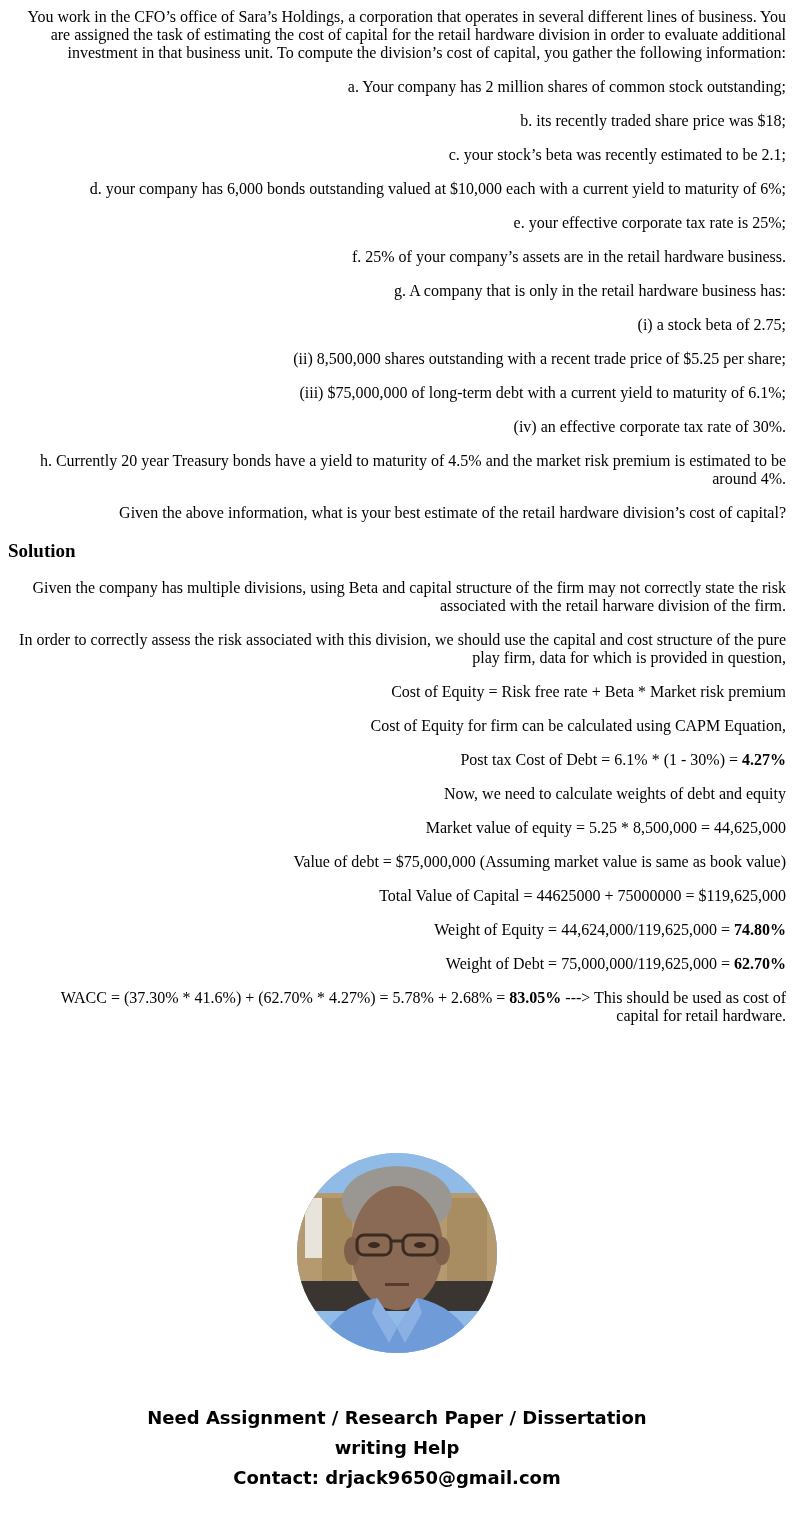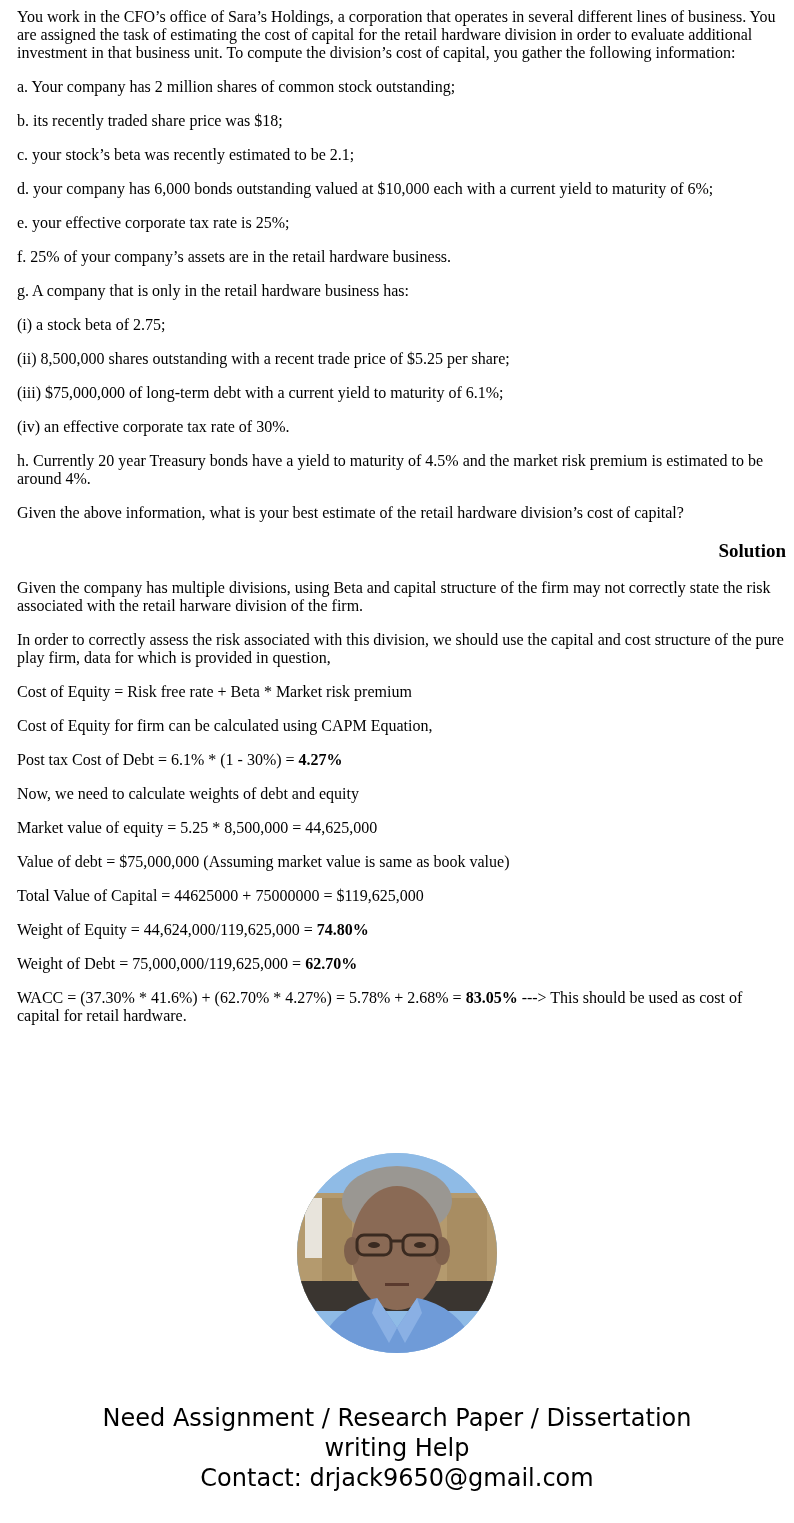--- a/index.html
+++ b/index.html
@@ -7,45 +7,44 @@
     width: 794px;
     height: 1523px;
     overflow: hidden;
     font-family: "Liberation Serif", "DejaVu Serif", serif;
     font-size: 16px;
     line-height: 18px;
     color: #000;
     position: relative;
   }
   .content { position: absolute; left: 8px; top: 8px; width: 778px; }
-  p { margin: 0 0 16px 9px; }
+  p { margin: 0 0 16px 9px; text-align: right; }
   h3 {
     font-size: 19px;
     font-weight: bold;
     margin: 18px 0 17px 0;
     line-height: 22px;
-    text-align: right;
   }
   b { font-weight: bold; }
   .avatar {
     position: absolute;
     left: 297px; top: 1153px;
     width: 200px; height: 200px;
     border-radius: 50%;
     overflow: hidden;
     background: #8fb8e0;
   }
   .cta {
     position: absolute;
     left: 0; top: 1403px;
     width: 794px;
     text-align: center;
     font-family: "DejaVu Sans", sans-serif;
-    font-weight: normal;
-    font-size: 24px;
+    font-weight: bold;
+    font-size: 18px;
     line-height: 30px;
     color: #000;
   }
   .cta div { white-space: nowrap; }
 </style>
 </head>
 <body>
 
 <div class="content">
   <p>You work in the CFO’s office of Sara’s Holdings, a corporation that operates in several different lines of business. You are assigned the task of estimating the cost of capital for the retail hardware division in order to evaluate additional investment in that business unit. To compute the division’s cost of capital, you gather the following information:</p>

